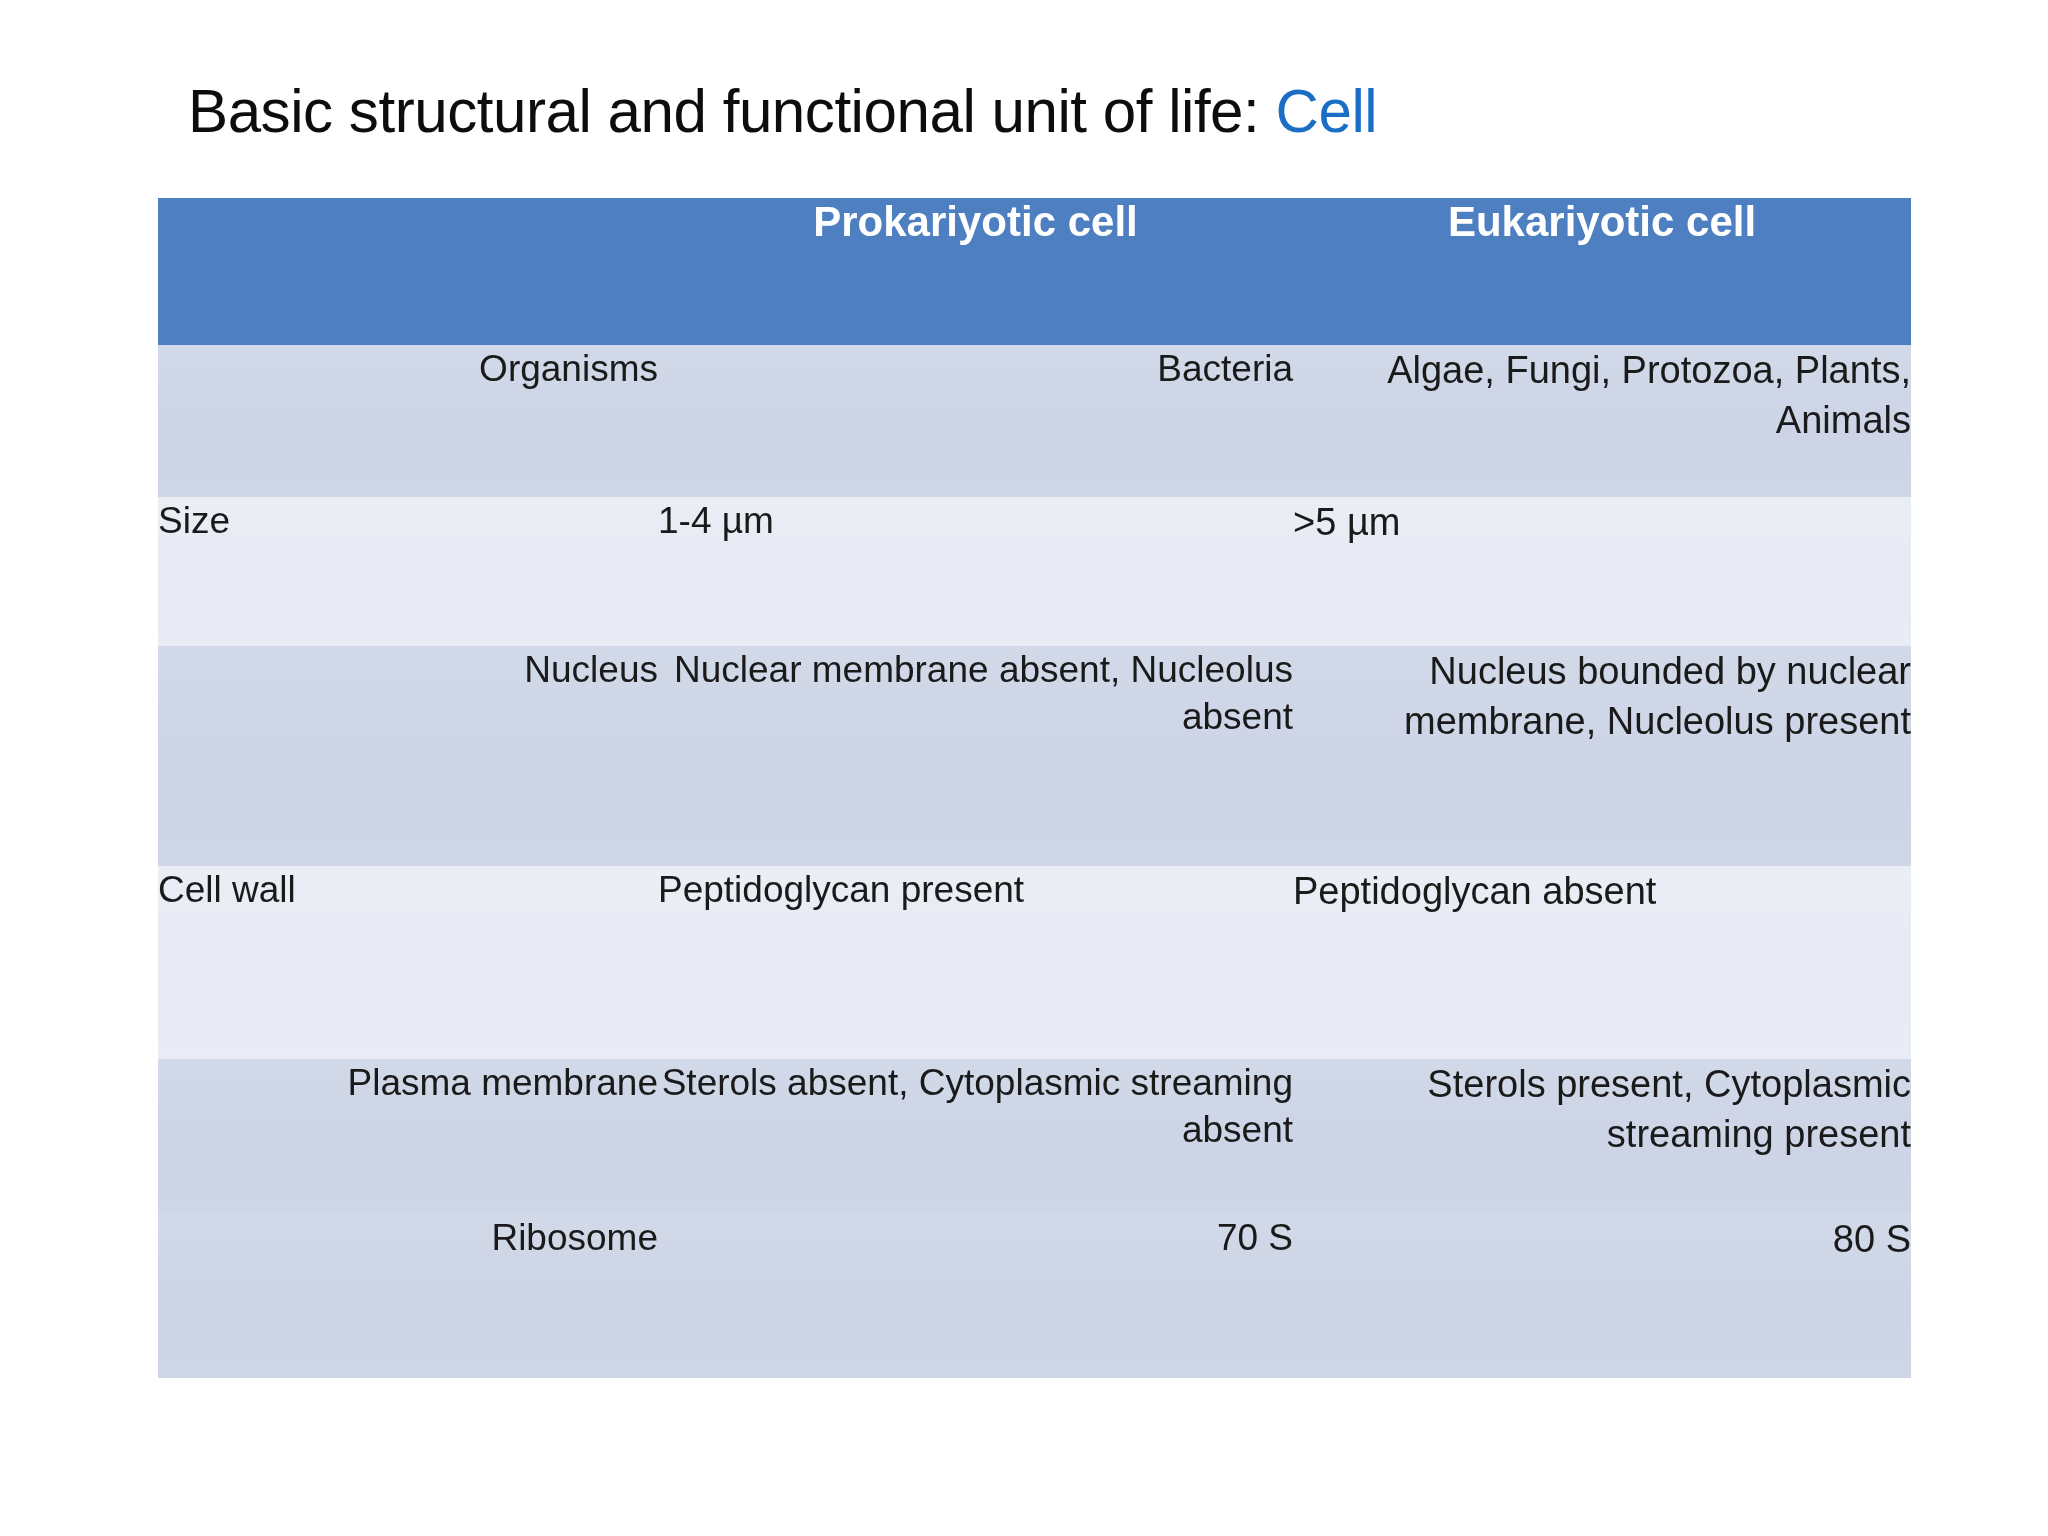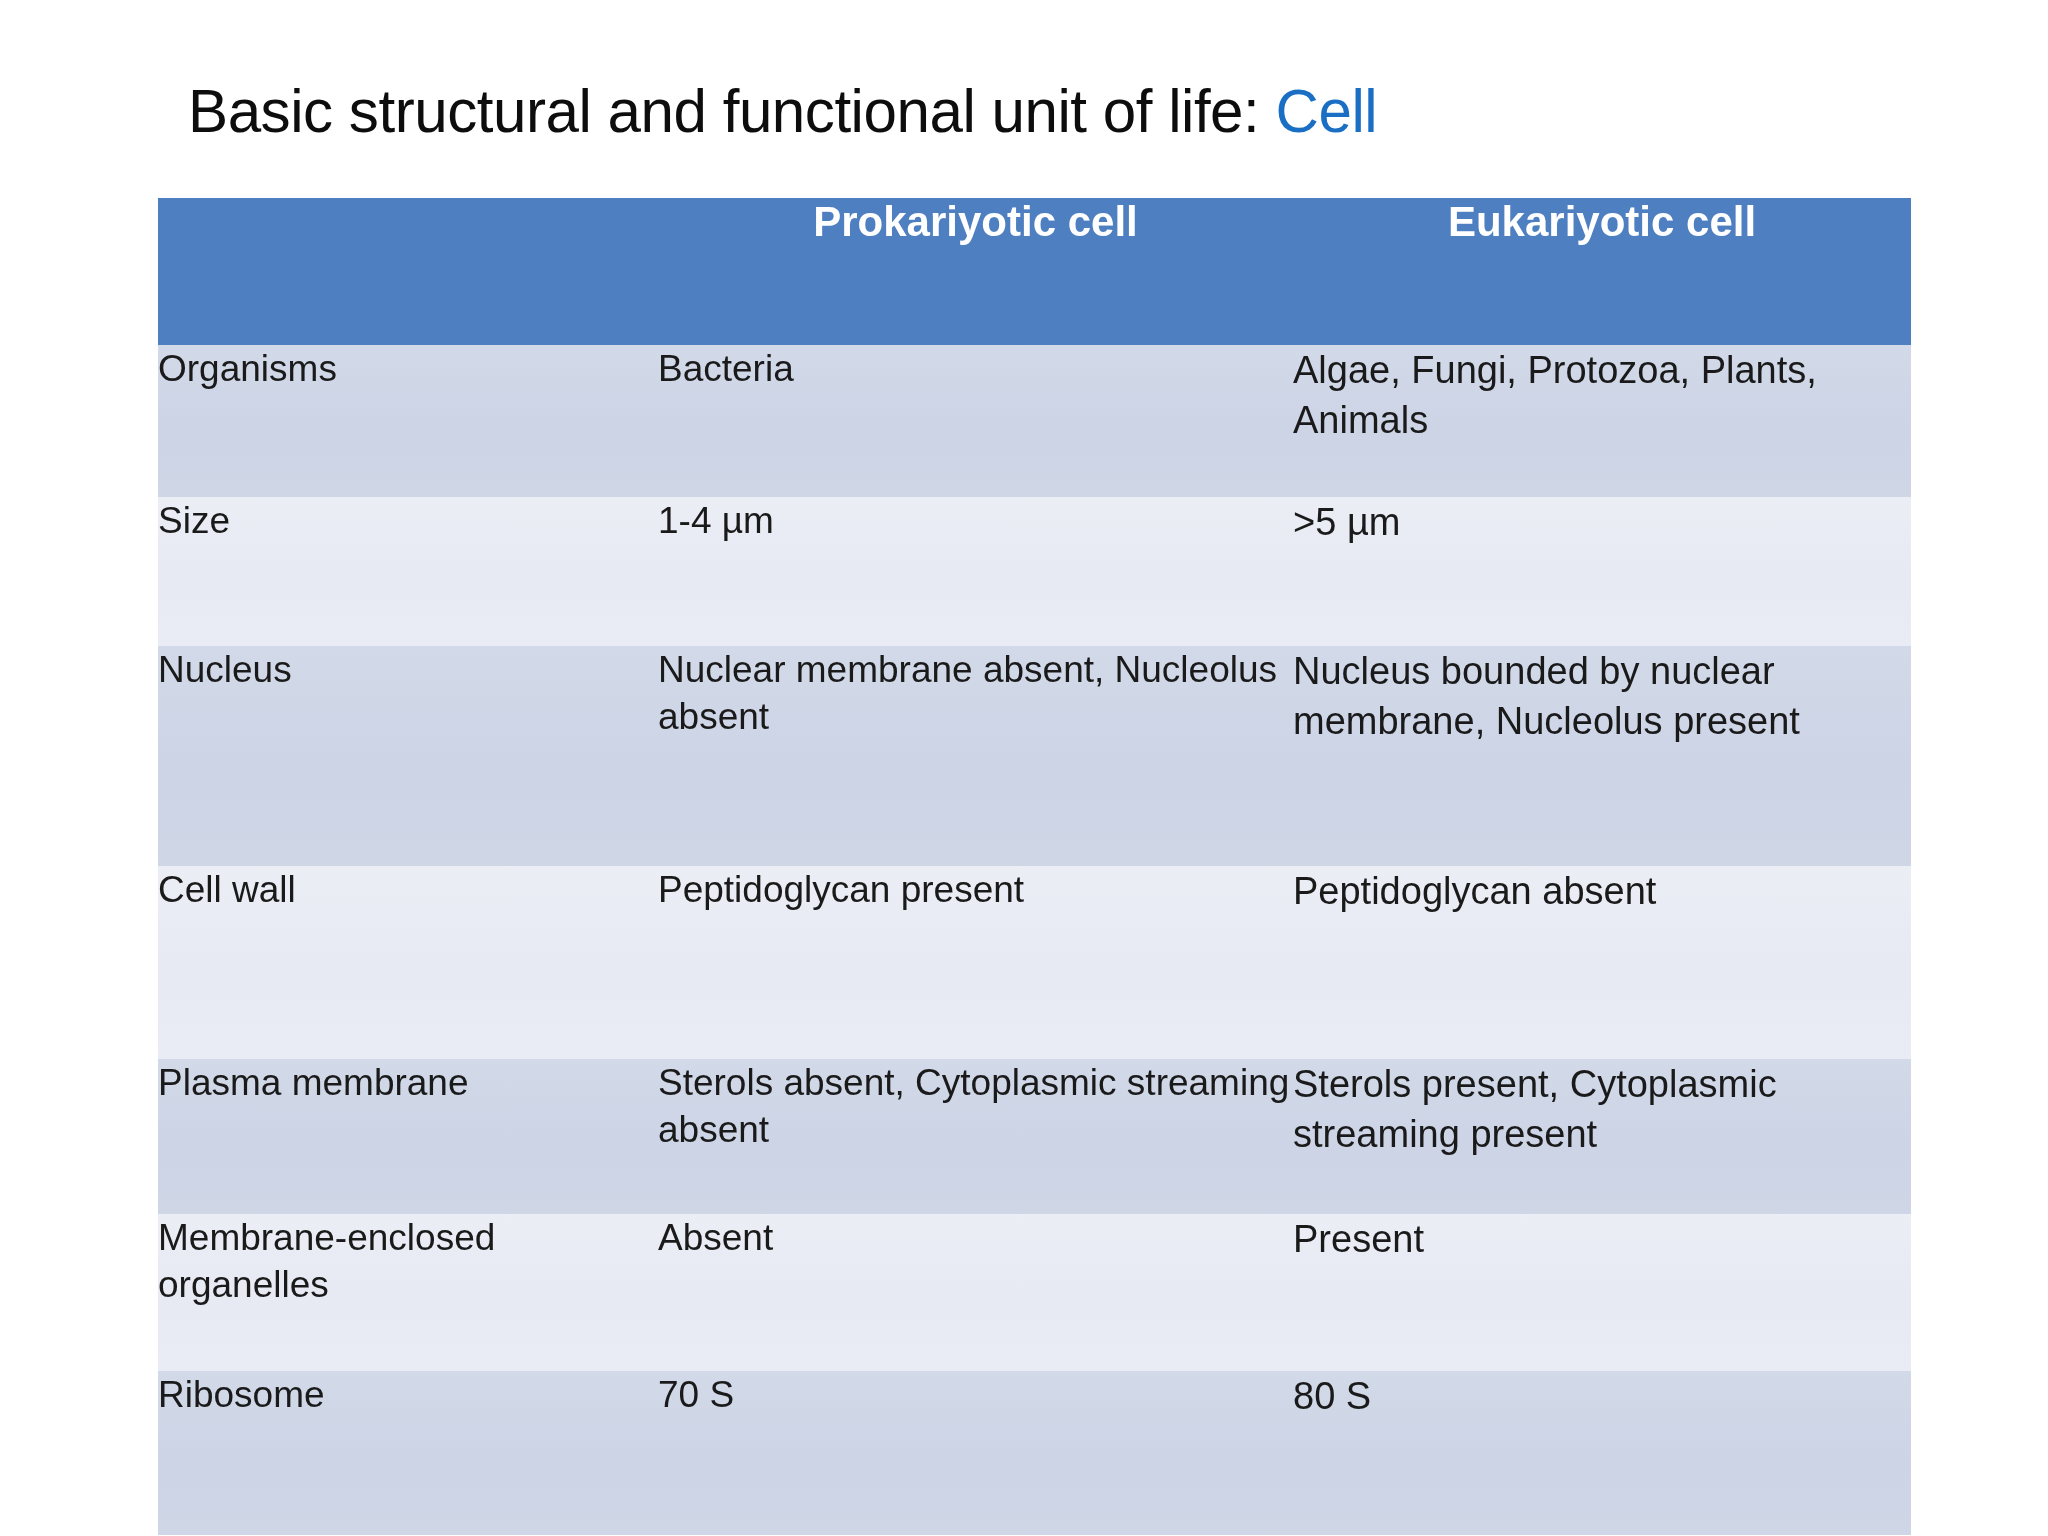--- a/index.html
+++ b/index.html
@@ -79,20 +79,21 @@
     border-bottom: 6px solid #ffffff;
     padding: 22px 26px 18px 26px;
     color: #1a1a1a;
     font-size: 37px;
     line-height: 1.28;
   }
   .cell.last { border-right: 0; }
 
   .row-dark .cell {
     background: linear-gradient(180deg, #d2d9e8 0%, #ccd4e6 55%, #cfd6e6 100%);
+    text-align: right;
   }
   .row-light .cell {
     background: linear-gradient(180deg, #eceef6 0%, #e7e9f3 55%, #eaecf5 100%);
   }
 
   .row-r1 .cell { height: 152px; }
   .row-r2 .cell { height: 149px; }
   .row-r3 .cell { height: 220px; }
   .row-r4 .cell { height: 193px; }
   .row-r5 .cell { height: 155px; }
@@ -146,25 +147,20 @@
       <tr class="row-light row-r4">
         <td class="cell col1">Cell wall</td>
         <td class="cell col2">Peptidoglycan present</td>
         <td class="cell col3 last">Peptidoglycan absent</td>
       </tr>
       <tr class="row-dark row-r5">
         <td class="cell col1">Plasma membrane</td>
         <td class="cell col2">Sterols absent, Cytoplasmic streaming absent</td>
         <td class="cell col3 last">Sterols present, Cytoplasmic streaming present</td>
       </tr>
-      <tr class="row-light row-r6">
-        <td class="cell col1">Membrane-enclosed organelles</td>
-        <td class="cell col2">Absent</td>
-        <td class="cell col3 last">Present</td>
-      </tr>
       <tr class="row-dark row-r7">
         <td class="cell col1">Ribosome</td>
         <td class="cell col2">70 S</td>
         <td class="cell col3 last">80 S</td>
       </tr>
     </tbody>
   </table>
 
 </div>
 

